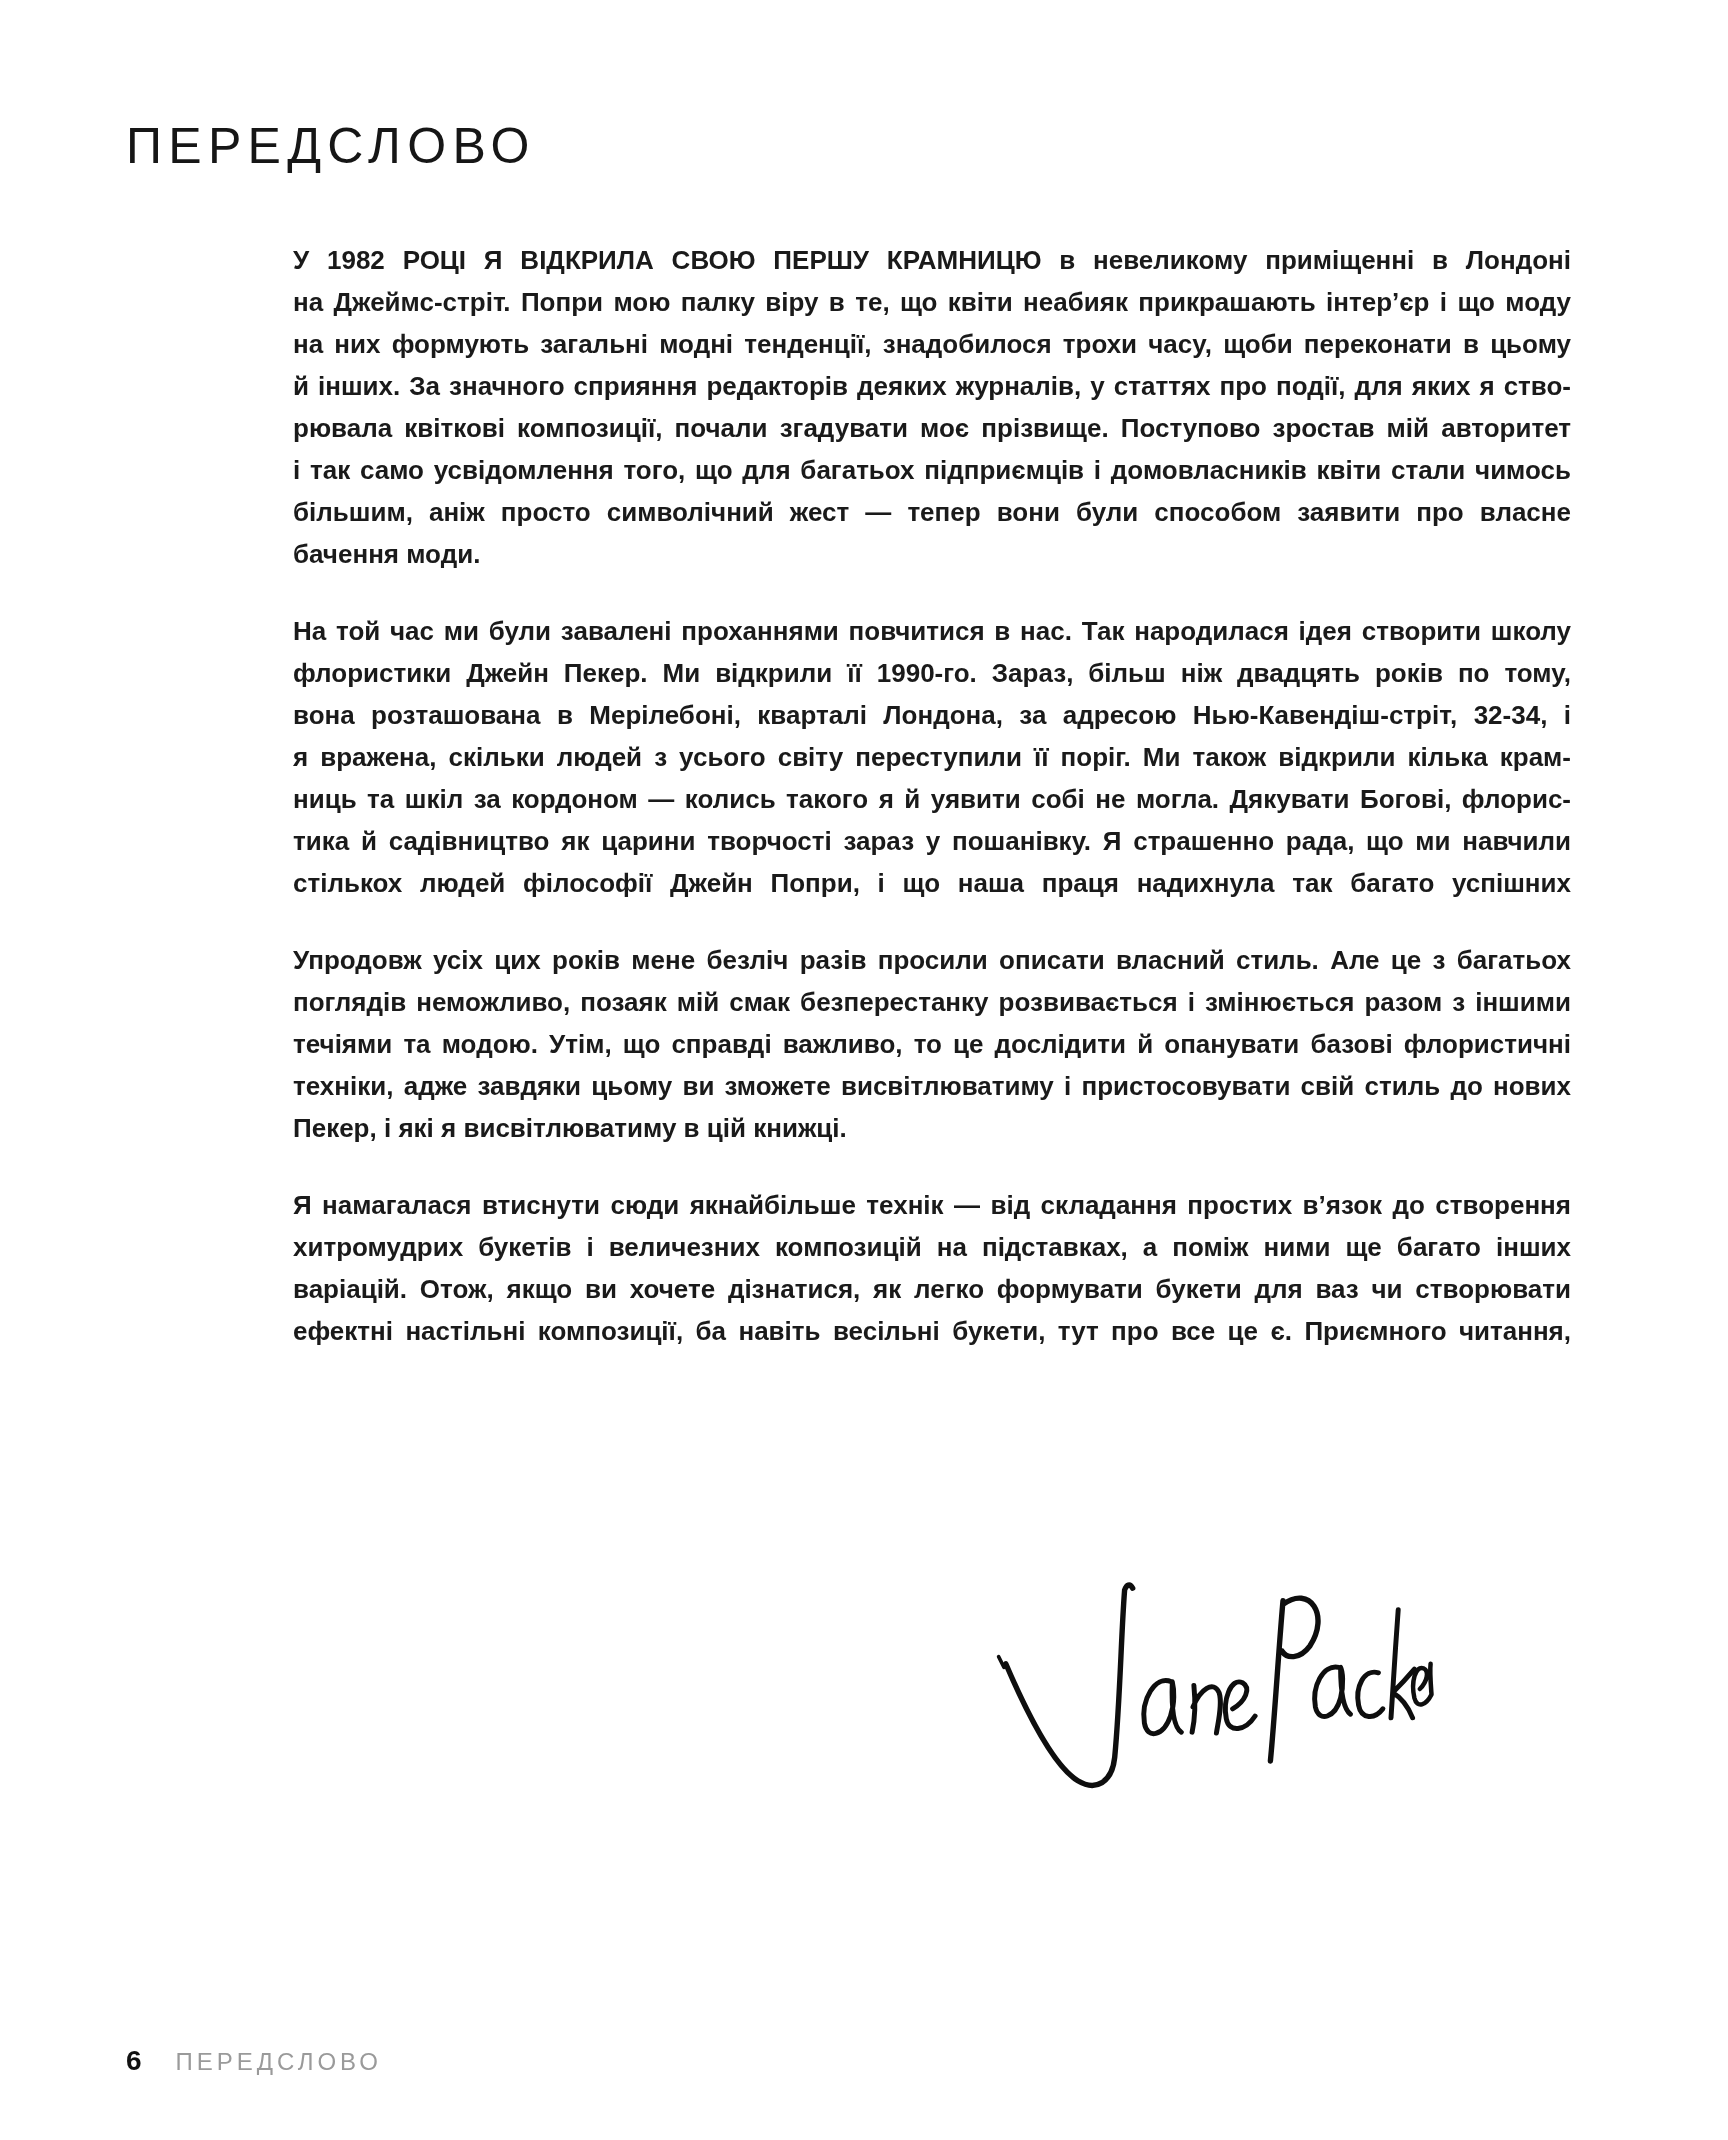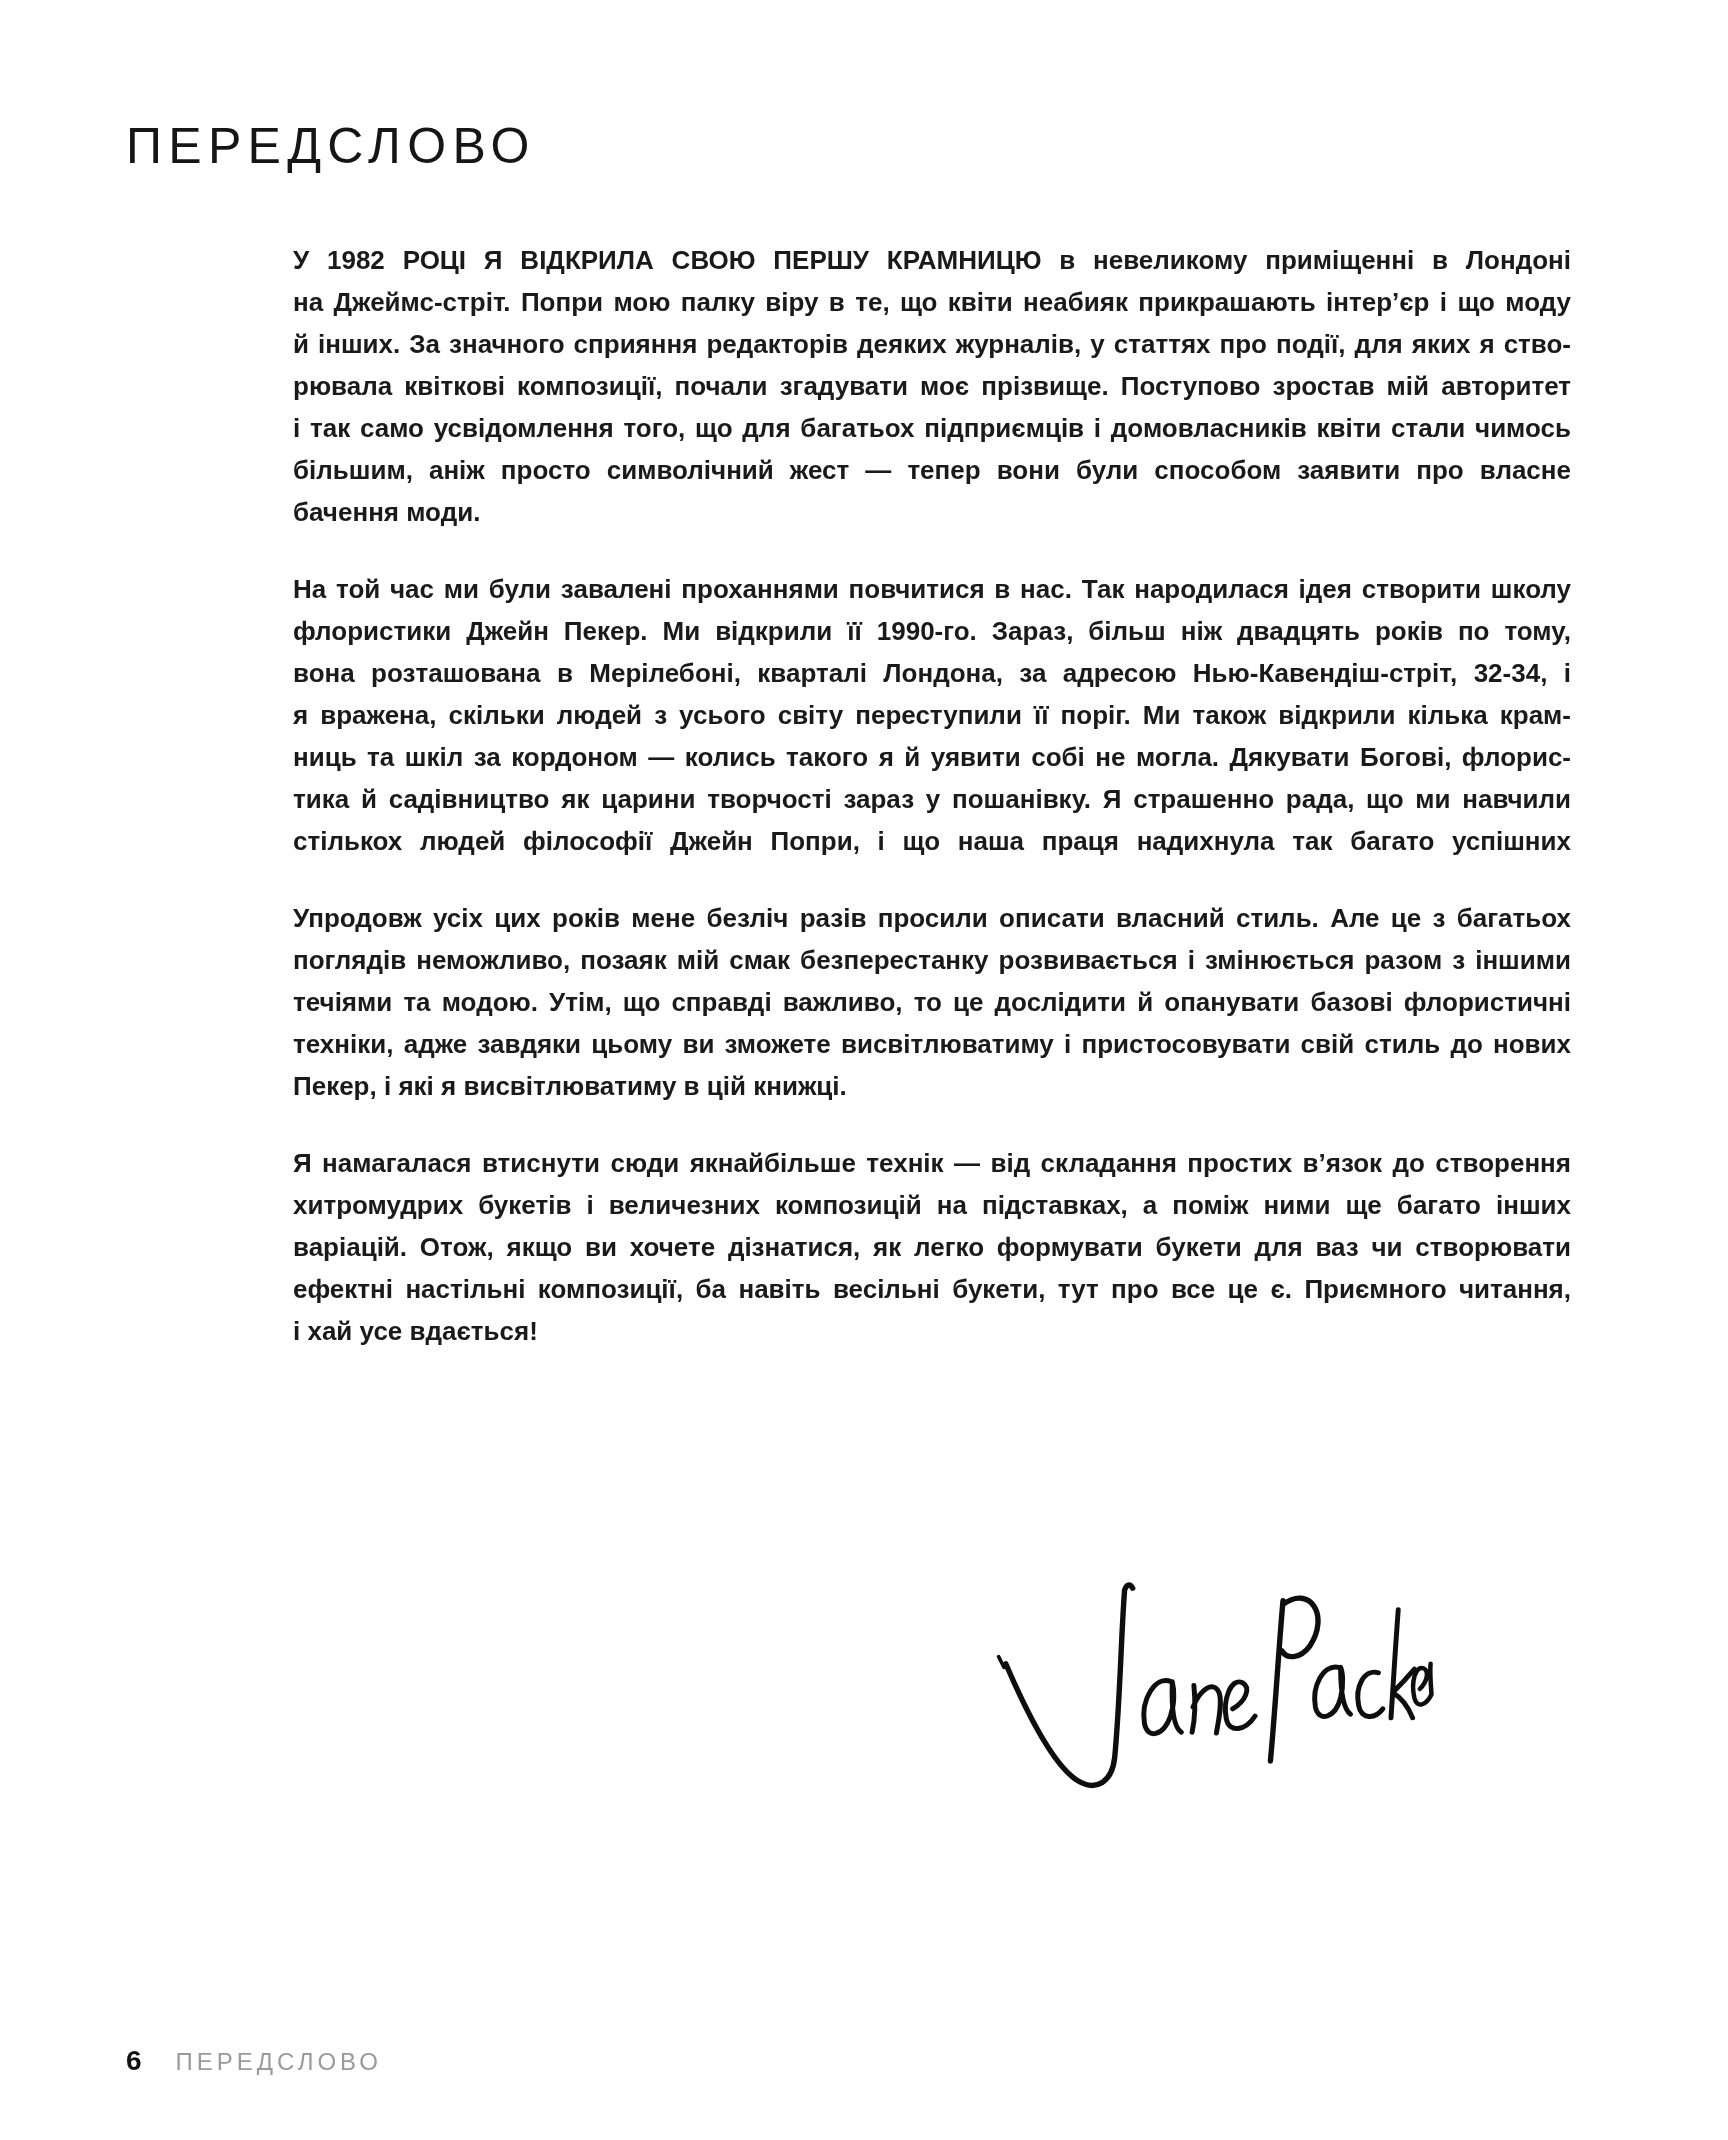--- a/index.html
+++ b/index.html
@@ -84,20 +84,21 @@
 <body>
 
 <div class="page">
 
   <div class="page-title">ПЕРЕДСЛОВО</div>
 
   <div class="body-text">
       <div class="para">
         <div class="line">У 1982 РОЦІ Я ВІДКРИЛА СВОЮ ПЕРШУ КРАМНИЦЮ в невеликому приміщенні в Лондоні</div>
         <div class="line">на Джеймс-стріт. Попри мою палку віру в те, що квіти неабияк прикрашають інтер’єр і що моду</div>
+        <div class="line">на них формують загальні модні тенденції, знадобилося трохи часу, щоби переконати в цьому</div>
         <div class="line">й інших. За значного сприяння редакторів деяких журналів, у статтях про події, для яких я ство-</div>
         <div class="line">рювала квіткові композиції, почали згадувати моє прізвище. Поступово зростав мій авторитет</div>
         <div class="line">і так само усвідомлення того, що для багатьох підприємців і домовласників квіти стали чимось</div>
         <div class="line">більшим, аніж просто символічний жест — тепер вони були способом заявити про власне</div>
         <div class="line last">бачення моди.</div>
       </div>
       <div class="para">
         <div class="line">На той час ми були завалені проханнями повчитися в нас. Так народилася ідея створити школу</div>
         <div class="line">флористики Джейн Пекер. Ми відкрили її 1990-го. Зараз, більш ніж двадцять років по тому,</div>
         <div class="line">вона розташована в Мерілебоні, кварталі Лондона, за адресою Нью-Кавендіш-стріт, 32-34, і</div>
@@ -111,21 +112,20 @@
         <div class="line">поглядів неможливо, позаяк мій смак безперестанку розвивається і змінюється разом з іншими</div>
         <div class="line">течіями та модою. Утім, що справді важливо, то це дослідити й опанувати базові флористичні</div>
         <div class="line">техніки, адже завдяки цьому ви зможете висвітлюватиму і пристосовувати свій стиль до нових</div>
         <div class="line last">Пекер, і які я висвітлюватиму в цій книжці.</div>
       </div>
       <div class="para">
         <div class="line">Я намагалася втиснути сюди якнайбільше технік — від складання простих в’язок до створення</div>
         <div class="line">хитромудрих букетів і величезних композицій на підставках, а поміж ними ще багато інших</div>
         <div class="line">варіацій. Отож, якщо ви хочете дізнатися, як легко формувати букети для ваз чи створювати</div>
         <div class="line">ефектні настільні композиції, ба навіть весільні букети, тут про все це є. Приємного читання,</div>
-        <div class="line last">і хай усе вдається!</div>
       </div>
     </div>
 
   <div class="signature">
     <span class="sr-only">Jane Packer</span>
     <svg viewBox="0 0 500 250" xmlns="http://www.w3.org/2000/svg" fill="none" stroke="#0e0e0e" stroke-linecap="round" stroke-linejoin="round">
 
       <path d="M22,92 C46,148 76,206 102,222 C122,234 140,224 143,196 C149,132 150,62 154,10 C156,4 160,2 163,8" stroke-width="6"></path>
       <path d="M14,84 C16,88 18,92 20,96" stroke-width="4"></path>
 

